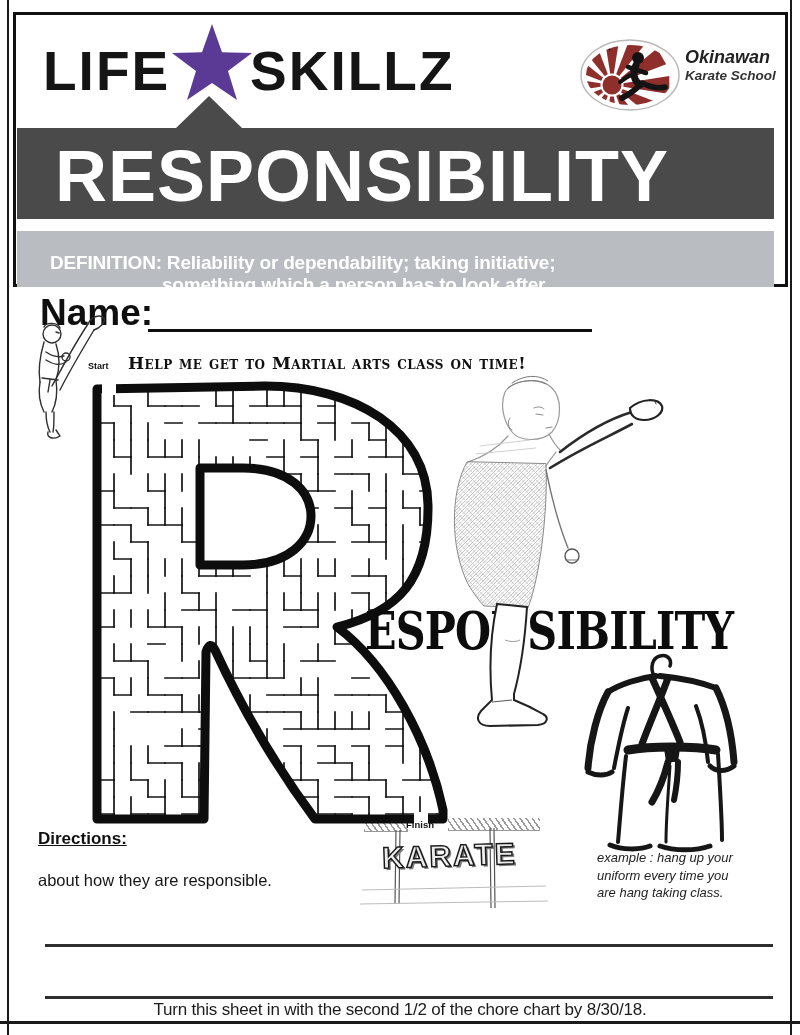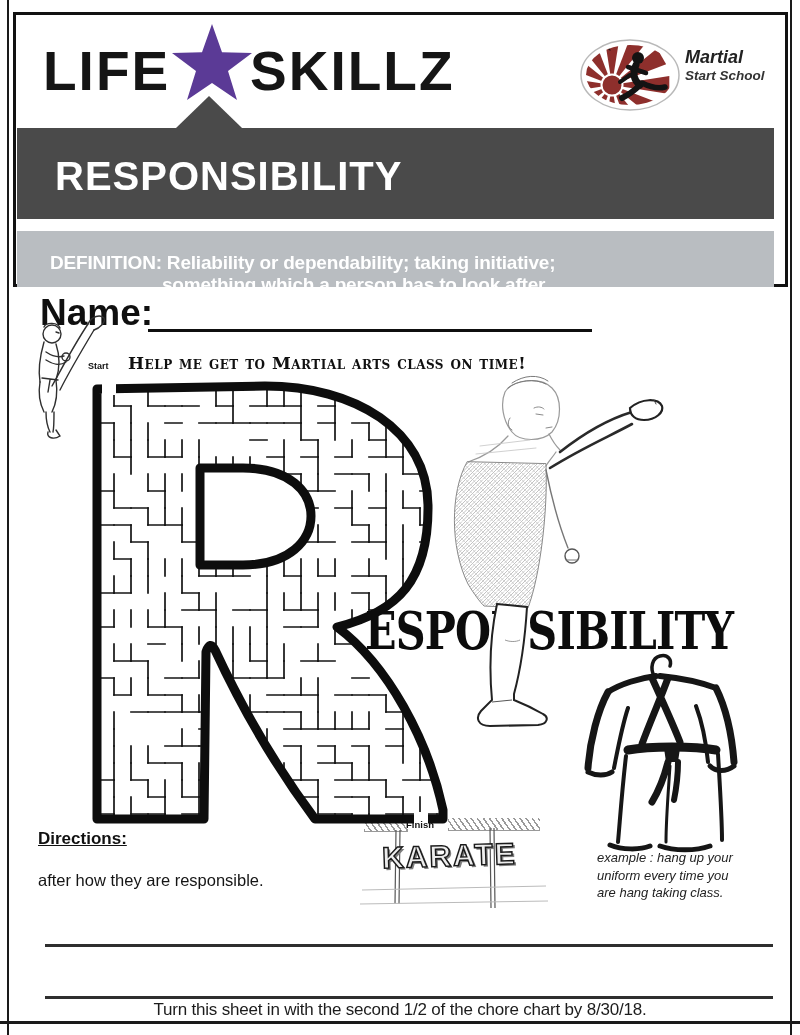--- a/index.html
+++ b/index.html
@@ -7,21 +7,21 @@
         font-family:"Liberation Sans",sans-serif;color:#111;}
   .abs{position:absolute;}
   
   .edge{background:#1a1a1a;}
   
   .header-box{left:13px;top:12px;width:775px;height:275px;border:3px solid #111;background:#fff;box-sizing:border-box;}
   .brand-word{font-weight:900;font-size:55px;letter-spacing:2px;color:#151515;line-height:55px;}
   .band-dark{left:17px;top:128px;width:757px;height:91px;background:#4a4a4a;}
   .band-gray{left:17px;top:231px;width:757px;height:56px;background:#b9bdc1;}
   .tri{width:0;height:0;border-left:33px solid transparent;border-right:33px solid transparent;border-bottom:32px solid #4a4a4a;}
-  .title{left:55px;top:146px;font-weight:800;font-size:40px;letter-spacing:1px;color:#fff;line-height:60px;}
+  .title{left:55px;top:146px;font-weight:800;font-size:72px;letter-spacing:1px;color:#fff;line-height:60px;}
   .def{font-weight:700;font-size:19px;color:#fff;letter-spacing:-0.2px;margin-top:12px;}
   .school-l1{font-weight:700;font-style:italic;font-size:18px;color:#222;line-height:20px;}
   .school-l2{font-weight:700;font-style:italic;font-size:13.5px;color:#333;line-height:16px;}
   
   .name-label{left:40px;top:292px;font-weight:800;font-size:37px;color:#0f0f0f;}
   .name-line{left:148px;top:329px;width:444px;height:3px;background:#0f0f0f;}
   
   .start-label{left:88px;top:361px;font-weight:700;font-size:9px;color:#111;}
   .caption{left:128px;top:353px;font-family:"DejaVu Serif",serif;font-weight:700;font-size:17px;
            font-variant:small-caps;letter-spacing:0.5px;color:#101010;}
@@ -90,22 +90,22 @@
         <circle cx="60" cy="20" r="6" fill="#131313" stroke="none"></circle>
         <path d="M58,27 C54,35 56,43 62,47" stroke-width="7"></path>
         <path d="M50,29 C56,31 62,33 68,35" stroke-width="4.5"></path>
         <path d="M52,37 L42,44" stroke-width="4"></path>
         <path d="M62,47 C56,53 50,57 44,60" stroke-width="6"></path>
         <path d="M64,45 C72,49 80,51 87,49" stroke-width="5.5"></path>
         <path d="M16,10 c3,-3 6,-3 8,0 M24,12 c3,-3 6,-3 8,0" stroke-width="1.3"></path>
       </g>
     </g>
   </svg>
-  <div class="abs school-l1" style="left:685px;top:47px;">Martial</div>
-  <div class="abs school-l2" style="left:685px;top:68px;">Start School</div>
+  <div class="abs school-l1" style="left:685px;top:47px;">Okinawan</div>
+  <div class="abs school-l2" style="left:685px;top:68px;">Karate School</div>
 
   <div class="abs title">RESPONSIBILITY</div>
   <div class="abs def" style="left:50px;top:240px;">DEFINITION: Reliability or dependability; taking initiative;</div>
   <div class="abs def" style="left:162px;top:262px;">something which a person has to look after.</div>
 
   <div class="abs name-label">Name:</div>
   <div class="abs name-line"></div>
 
   <div class="abs start-label">Start</div>
   <div class="abs caption">Help me get to Martial arts class on time!</div>
@@ -725,18 +725,18 @@
   <div class="abs finish-label">Finish</div>
   <div class="abs karate-sign">KARATE</div>
 
   <div class="abs example">
     <div>example : hang up your</div>
     <div>uniform every time you</div>
     <div>are hang taking class.</div>
   </div>
 
   <div class="abs dir-head">Directions:</div>
-  <div class="abs dir-line" style="left:38px;top:871px;">after how they are responsible.</div>
+  <div class="abs dir-line" style="left:38px;top:871px;">about how they are responsible.</div>
 
   <div class="abs wline" style="top:944px;"></div>
   <div class="abs wline" style="top:996px;"></div>
   <div class="abs footer">Turn this sheet in with the second 1/2 of the chore chart by  8/30/18.</div>
 </div>
 
 </body></html>

